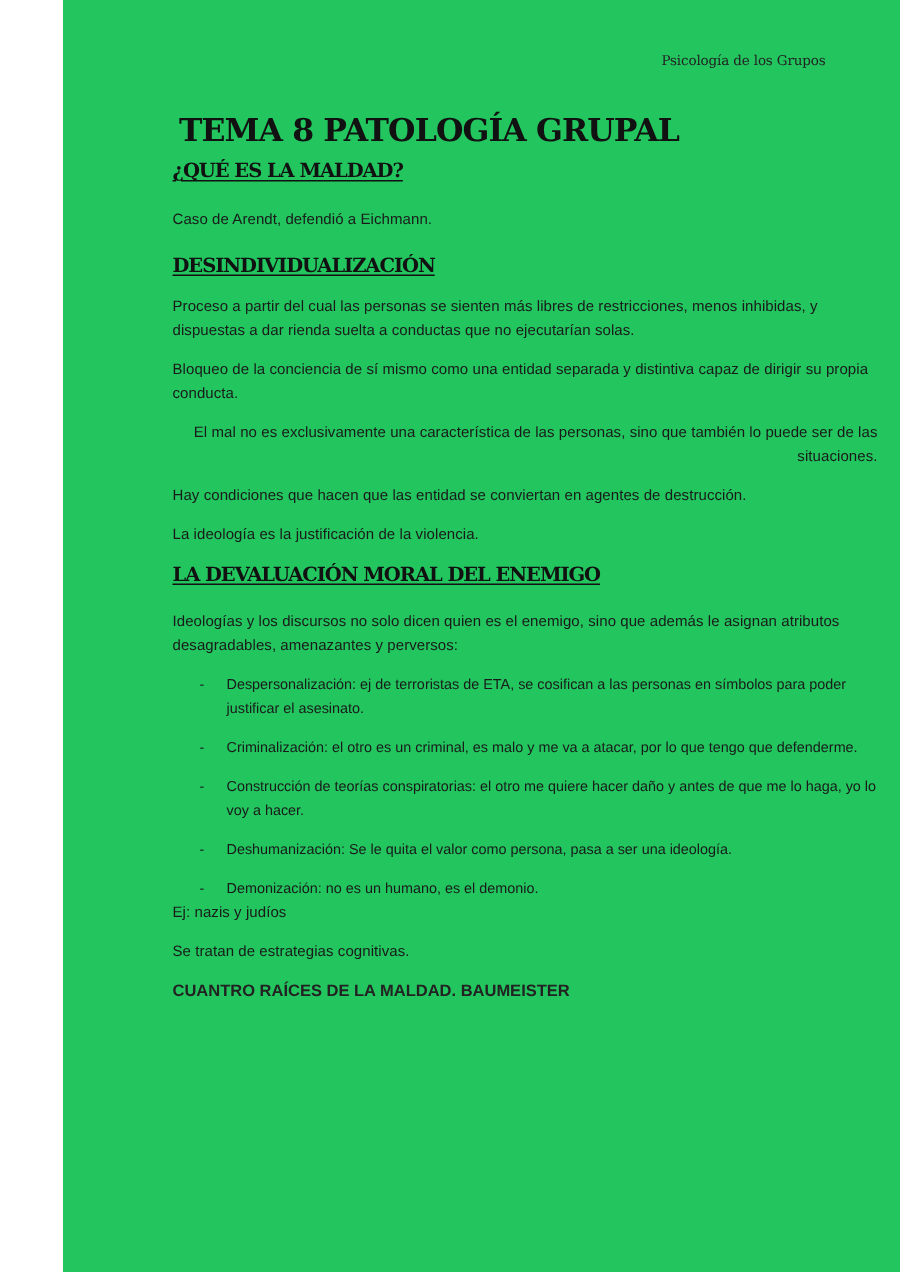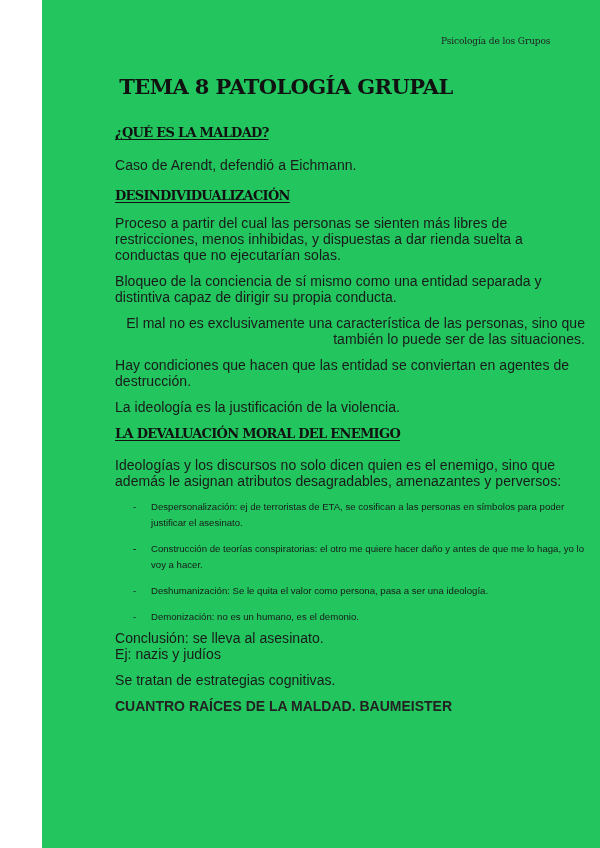--- a/index.html
+++ b/index.html
@@ -42,39 +42,39 @@
       font-weight: bold;
       font-size: 21px;
       letter-spacing: -0.6px;
       color: #111;
       margin: 0;
       white-space: nowrap;
     }
     .content {
       position: absolute;
       left: 73px;
-      top: 124px;
+      top: 106px;
       width: 470px;
     }
     .section-heading {
       font-family: "DejaVu Serif", serif;
       font-weight: bold;
       font-size: 13px;
       letter-spacing: -0.7px;
       text-decoration: underline;
       text-decoration-thickness: 1px;
       text-underline-offset: 2px;
       color: #111;
       margin: 0;
       line-height: 18px;
       white-space: nowrap;
     }
     .para {
       font-family: "Liberation Sans", sans-serif;
-      font-size: 14px;
+      font-size: 10px;
       line-height: 16px;
       color: #1a1a1a;
       margin: 0;
       letter-spacing: 0.05px;
     }
     .bullets {
       list-style: none;
       margin: 0;
       padding: 0;
     }
@@ -86,21 +86,21 @@
       line-height: 16px;
       color: #1a1a1a;
     }
     .bullet-dash {
       position: absolute;
       left: 18px;
       top: 0;
     }
     .plain-heading {
       font-family: "Liberation Sans", sans-serif;
-      font-size: 14px;
+      font-size: 11px;
       color: #222;
       margin: 0;
       letter-spacing: 0px;
       line-height: 16px;
       white-space: nowrap;
     }
   </style>
 </head>
 <body>
 
@@ -125,35 +125,35 @@
     <h2 class="section-heading" style="margin-top:10px;">LA DEVALUACIÓN MORAL DEL ENEMIGO</h2>
     <p class="para" style="margin-top:14px;">Ideologías y los discursos no solo dicen quien es el enemigo, sino que además le asignan atributos desagradables, amenazantes y perversos:</p>
 
     <ul class="bullets" style="margin-top:10px;">
       <li class="bullet">
         <span class="bullet-dash">-</span>
         <span>Despersonalización: ej de terroristas de ETA, se cosifican a las personas en símbolos para poder justificar el asesinato.</span>
       </li>
       <li class="bullet" style="margin-top:10px;">
         <span class="bullet-dash">-</span>
+        <span>Criminalización: el otro es un criminal, es malo y me va a atacar, por lo que tengo que defenderme.</span>
       </li>
       <li class="bullet" style="margin-top:10px;">
         <span class="bullet-dash">-</span>
         <span>Construcción de teorías conspiratorias: el otro me quiere hacer daño y antes de que me lo haga, yo lo voy a hacer.</span>
       </li>
       <li class="bullet" style="margin-top:10px;">
         <span class="bullet-dash">-</span>
         <span>Deshumanización: Se le quita el valor como persona, pasa a ser una ideología.</span>
       </li>
       <li class="bullet" style="margin-top:10px;">
         <span class="bullet-dash">-</span>
         <span>Demonización: no es un humano, es el demonio.</span>
       </li>
     </ul>
 
-    <p class="para" style="margin-top:5px;">Conclusión: se lleva al asesinato.</p>
     <p class="para">Ej: nazis y judíos</p>
     <p class="para" style="margin-top:10px;">Se tratan de estrategias cognitivas.</p>
 
     <h2 class="plain-heading" style="margin-top:10px;">CUANTRO RAÍCES DE LA MALDAD. BAUMEISTER</h2>
 
   </div>
 </div>
 
 </body></html>

